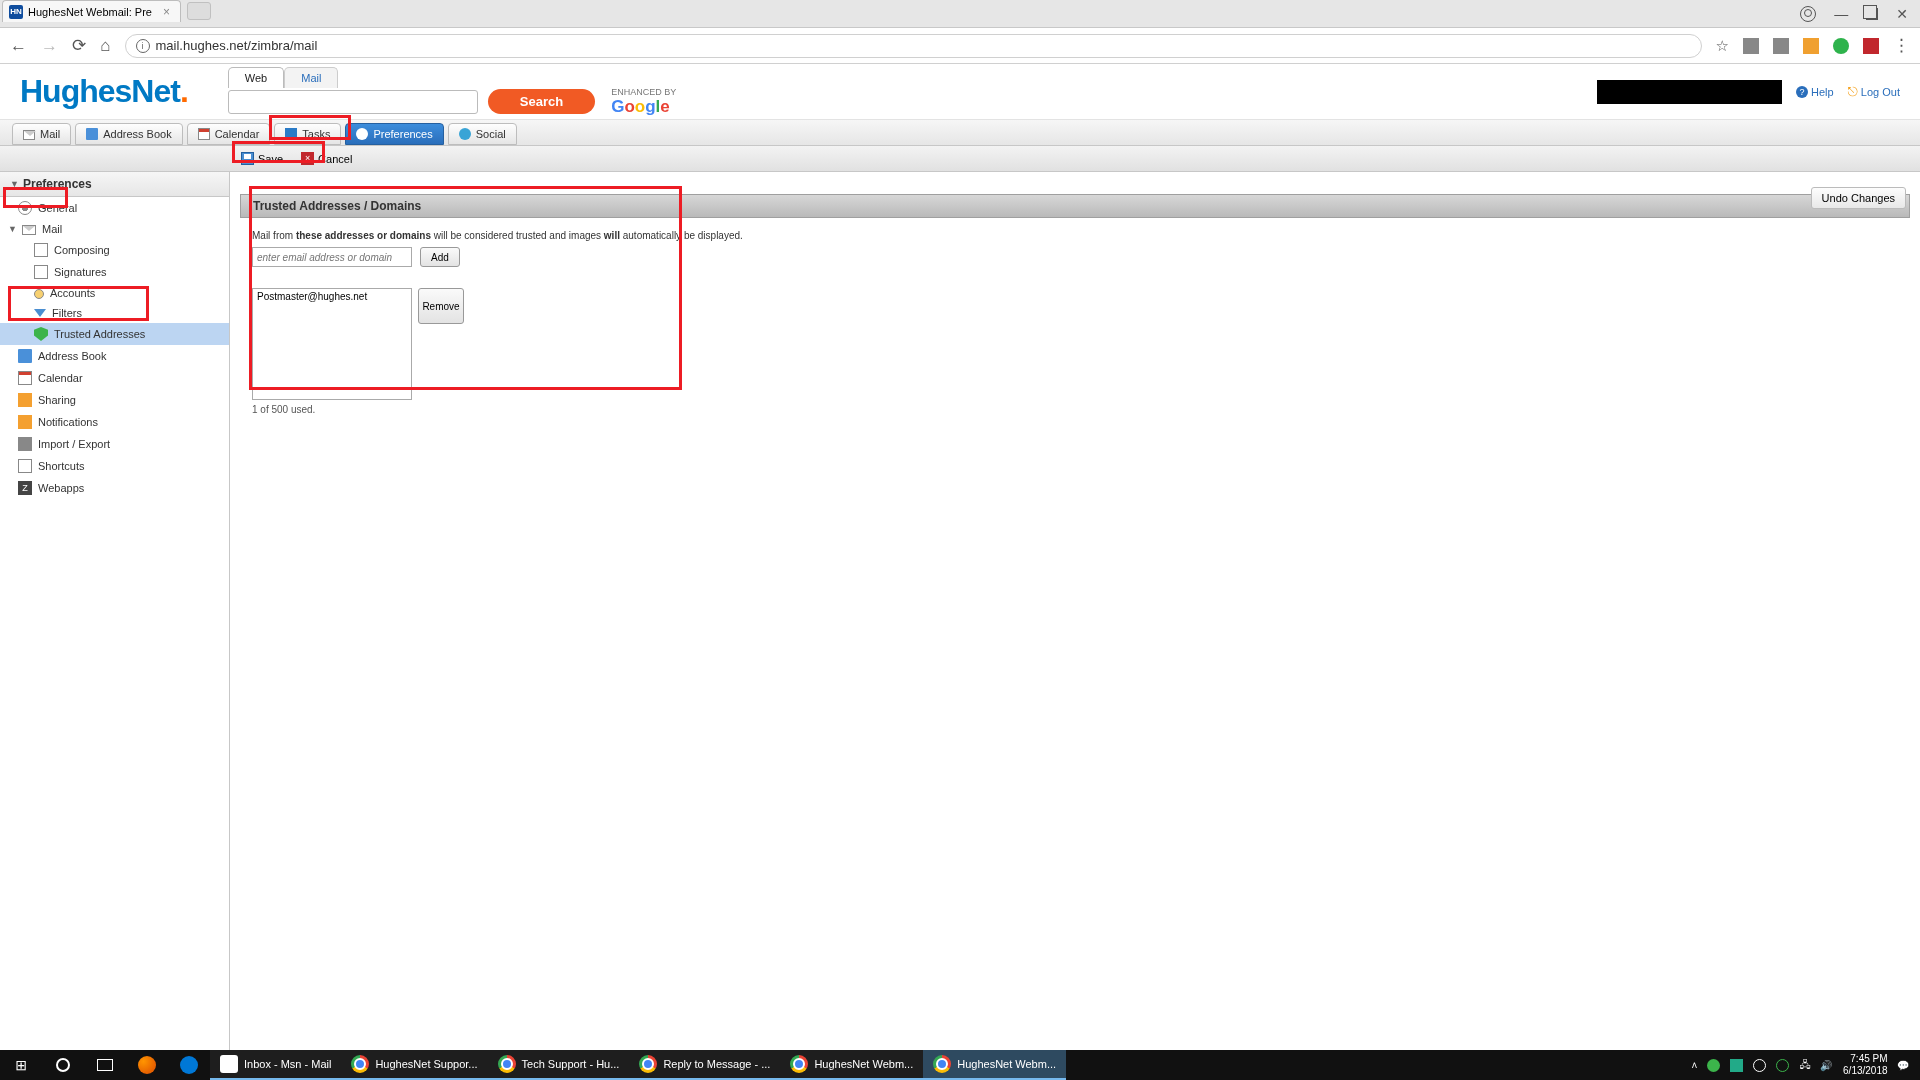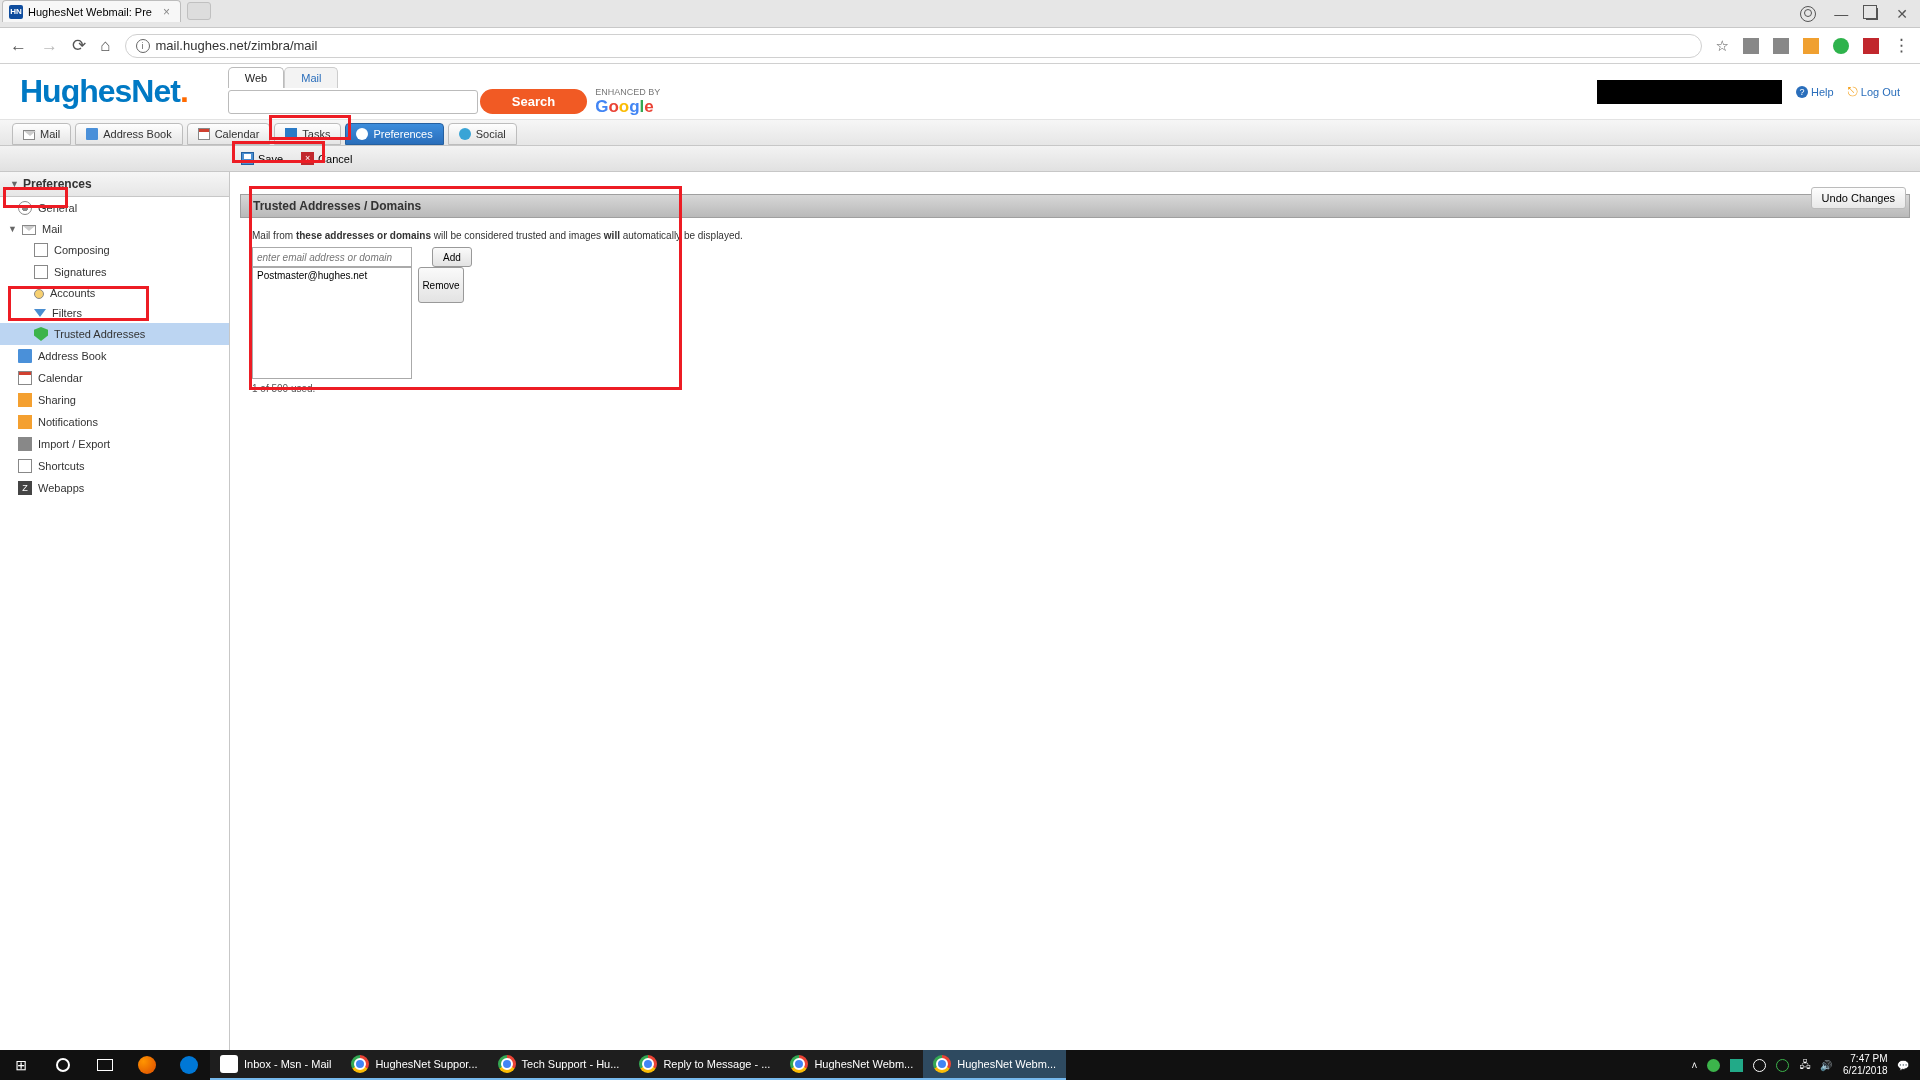--- a/index.html
+++ b/index.html
@@ -27,21 +27,21 @@
 .bc-star{font-size:15px;color:#555;}
 
 
 .app-hdr{height:56px;display:flex;align-items:center;padding:0 20px;border-bottom:1px solid #e3e3e3;}
 .logo{font-size:32px;font-weight:bold;color:#0079c4;letter-spacing:-1px;}
 .logo .dot{color:#ff6a00;}
 .search-area{margin-left:40px;display:flex;flex-direction:column;position:relative;}
 .search-tabs{display:flex;margin-bottom:-1px;}
 .s-tab{font-size:11px;padding:4px 16px;border:1px solid #ccc;border-bottom:none;border-radius:5px 5px 0 0;background:#f3f3f3;color:#2a6ebb;}
 .s-tab.active{background:#fff;color:#222;border-color:#bbb;}
-.search-row{display:flex;align-items:center;gap:2px;}
+.search-row{display:flex;align-items:center;gap:10px;}
 .search-box{width:250px;height:24px;border:1px solid #bbb;border-radius:3px;}
 .search-btn{background:#f15a24;color:#fff;border:none;border-radius:14px;padding:5px 32px;font-size:13px;font-weight:bold;}
 .google-enh{display:flex;flex-direction:column;font-size:9px;color:#777;margin-left:6px;}
 .g-logo{font-size:17px;font-weight:bold;}
 .g-logo .b{color:#4285f4}.g-logo .r{color:#ea4335}.g-logo .y{color:#fbbc05}.g-logo .g{color:#34a853}
 .hdr-right{margin-left:auto;display:flex;align-items:center;gap:14px;font-size:11px;}
 .black-box{width:185px;height:24px;background:#000;}
 .hdr-link{color:#2a6ebb;display:flex;align-items:center;gap:3px;}
 .help-ico{width:12px;height:12px;border-radius:50%;background:#2a6ebb;color:#fff;font-size:9px;text-align:center;line-height:12px;}
 .logout-ico{color:#f39c12;font-size:13px;}
@@ -87,21 +87,21 @@
 .ico-web{background:#444;color:#fff;font-size:9px;text-align:center;line-height:14px;}
 .sb-exp{font-size:9px;color:#666;width:8px;}
 
 .content{flex:1;padding:10px 10px;position:relative;}
 .undo-btn{position:absolute;right:14px;top:15px;font-size:11px;padding:4px 10px;border:1px solid #bbb;background:linear-gradient(#fdfdfd,#e8e8e8);border-radius:3px;}
 .panel{margin-top:12px;}
 .panel-hdr{background:linear-gradient(#d7d7d7,#b9b9b9);border:1px solid #9f9f9f;padding:4px 12px;font-size:12px;font-weight:bold;color:#333;}
 .panel-body{padding:12px 12px;}
 .help-txt{font-size:10px;color:#333;margin-bottom:6px;}
 .help-txt b{font-weight:bold;}
-.addr-row{display:flex;gap:20px;margin-bottom:0;}
+.addr-row{display:flex;gap:8px;margin-bottom:21px;}
 .addr-input{width:160px;height:20px;border:1px solid #aaa;font-size:10px;padding:0 4px;font-style:italic;color:#888;}
 .addr-btn{width:40px;height:20px;font-size:10px;border:1px solid #999;background:linear-gradient(#fafafa,#e3e3e3);border-radius:3px;}
 .addr-row2{display:flex;gap:6px;align-items:flex-start;}
 .addr-list{width:160px;height:112px;border:1px solid #aaa;font-size:10px;padding:2px 4px;overflow:auto;}
 .remove-btn{width:46px;height:36px;font-size:10px;border:1px solid #999;background:linear-gradient(#fafafa,#e3e3e3);border-radius:3px;}
 .counter{font-size:10px;color:#555;margin-top:4px;}
 
 
 .hl{position:absolute;border:3px solid #ed1c24;pointer-events:none;z-index:50;}
 
@@ -362,18 +362,18 @@
     </div>
   <div class="tb-tray">
     <span>˄</span>
     <span class="tray-ico" style="background:#3cb44b;border-radius:50%"></span>
     <span class="tray-ico" style="background:#2a8"></span>
     <span class="tray-ico" style="border:1.5px solid #fff;border-radius:50%"></span>
     <span class="tray-ico" style="border:1.5px solid #3cb44b;border-radius:50%"></span>
     <span>🖧</span>
     <span>🔊</span>
     <div class="tb-clock">
-        <div>7:47 PM</div>
-        <div>6/21/2018</div>
+        <div>7:45 PM</div>
+        <div>6/13/2018</div>
       </div>
     <span>💬</span>
   </div>
 </div>
 
 </body></html>

